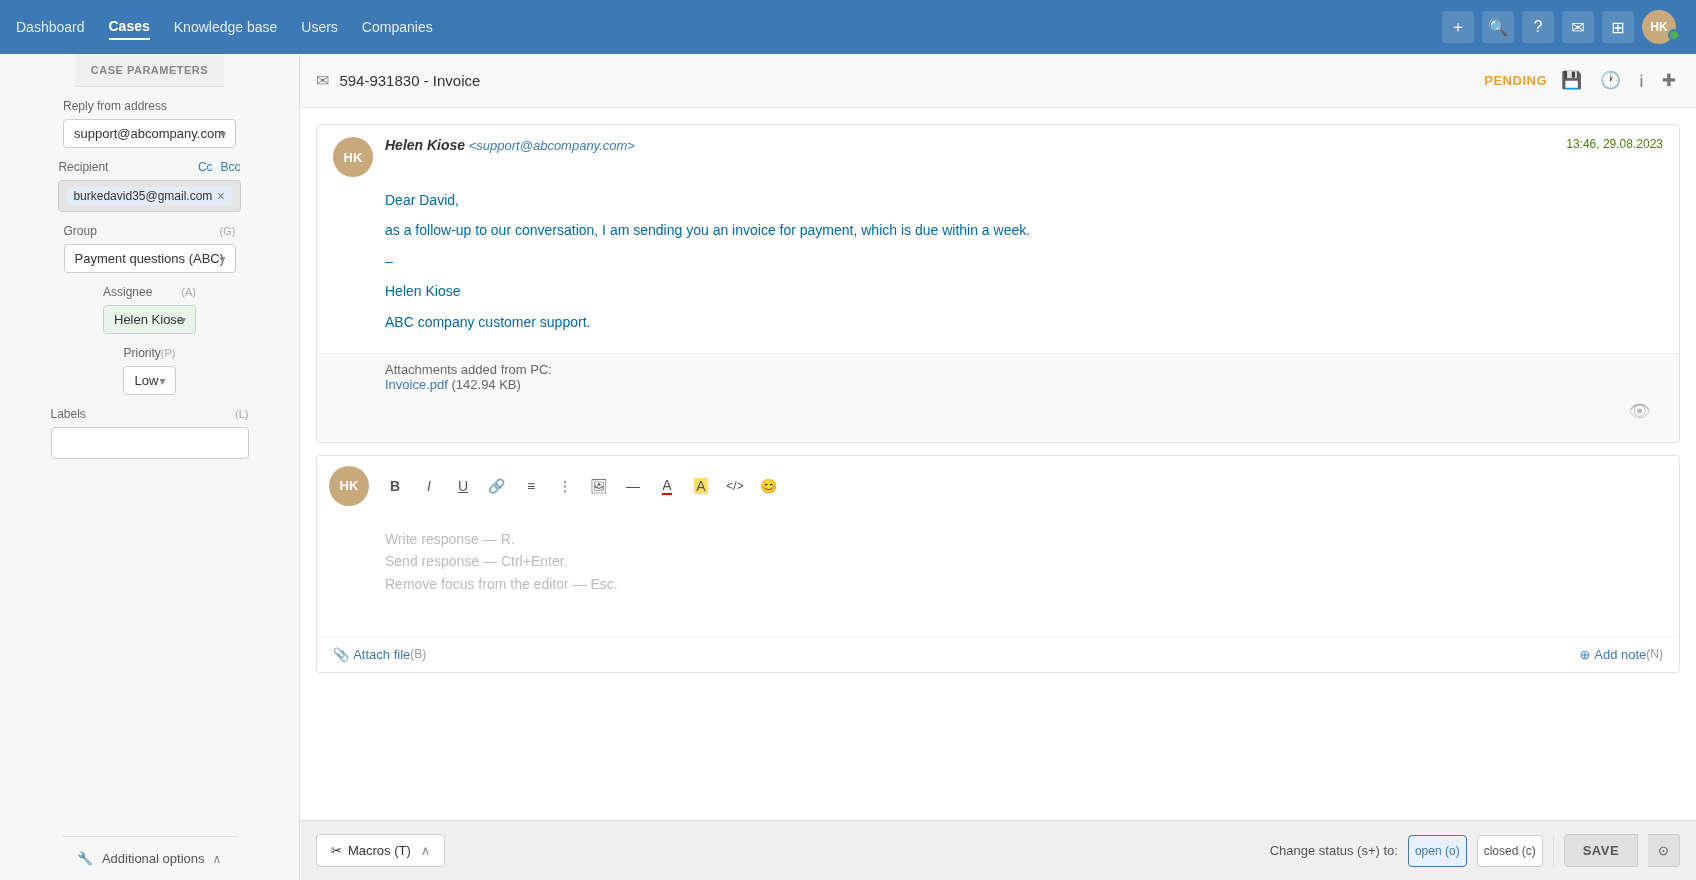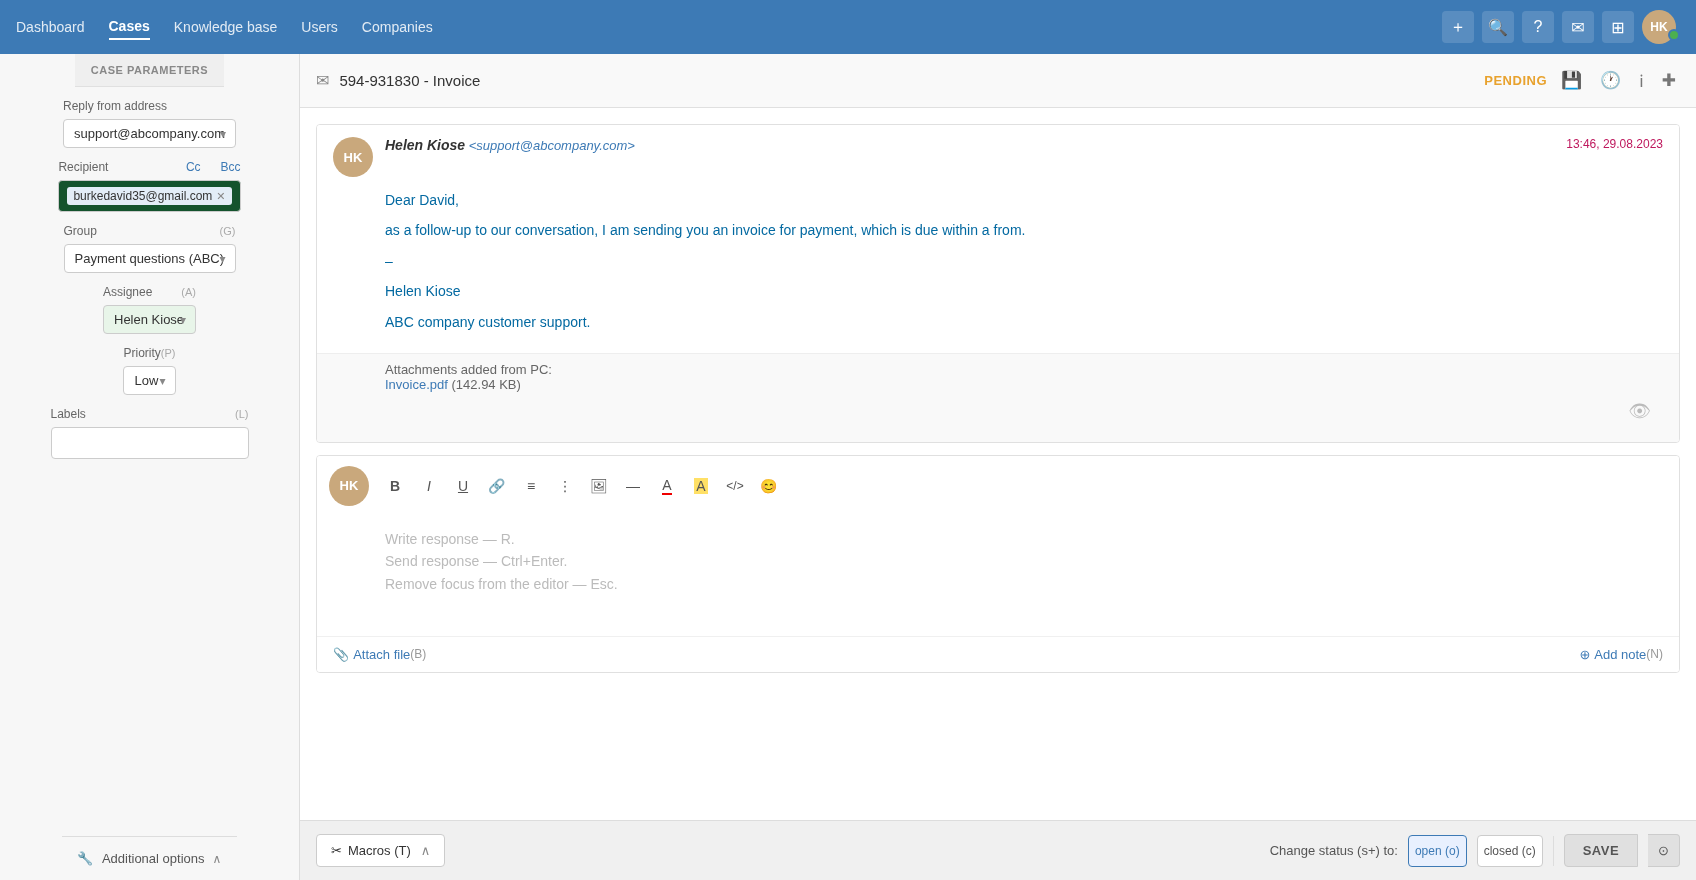--- a/index.html
+++ b/index.html
@@ -118,21 +118,21 @@
       top: 50%;
       transform: translateY(-50%);
       color: #888;
       pointer-events: none;
       font-size: 12px;
     }
     .recipient-field {
       border: 1px solid #ccc;
       border-radius: 4px;
       padding: 4px 8px;
-      background: #14532d;
+      background: #e5e5e5;
       display: flex;
       align-items: center;
       flex-wrap: wrap;
       gap: 4px;
       min-height: 32px;
     }
     .recipient-tag {
       background: #e3edf7;
       border-radius: 3px;
       padding: 2px 6px;
@@ -142,21 +142,21 @@
       align-items: center;
       gap: 4px;
     }
     .recipient-tag-x {
       color: #888;
       cursor: pointer;
       font-size: 11px;
     }
     .cc-bcc {
       display: flex;
-      gap: 20px;
+      gap: 8px;
     }
     .cc-bcc-btn {
       color: #3d7ab5;
       font-size: 12px;
       cursor: pointer;
       background: none;
       border: none;
     }
     .assignee-select {
       width: 100%;
@@ -283,21 +283,21 @@
       font-size: 14px;
       font-weight: 600;
       color: #333;
     }
     .message-sender-email {
       color: #3d7ab5;
       font-weight: 400;
     }
     .message-time {
       font-size: 12px;
-      color: #be185d;
+      color: #4d7c0f;
       margin-left: auto;
       white-space: nowrap;
     }
     .message-body {
       padding: 0 16px 12px 68px;
       font-size: 14px;
       line-height: 1.6;
       color: #0369a1;
     }
     .message-body p { margin-bottom: 8px; }
@@ -630,21 +630,21 @@
             <span>HK</span>
           </div>
           <div class="message-info">
             <span class="message-sender">Helen Kiose</span>
             <span class="message-sender-email">&lt;support@abcompany.com&gt;</span>
           </div>
           <span class="message-time">13:46, 29.08.2023</span>
         </div>
         <div class="message-body">
           <p>Dear David,</p>
-          <p>as a follow-up to our conversation, I am sending you an invoice for payment, which is due within a from.</p>
+          <p>as a follow-up to our conversation, I am sending you an invoice for payment, which is due within a week.</p>
           <p>–</p>
           <p>Helen Kiose</p>
           <p>ABC company customer support.</p>
         </div>
         <div class="message-attachments">
           <span>Attachments added from PC:</span>
           <br>
           <a class="attachment-link">Invoice.pdf</a>
           <span>(142.94 KB)</span>
           <div class="message-footer" style="display:flex;justify-content:flex-end;padding-top:8px;border-top:none;background:transparent;">

